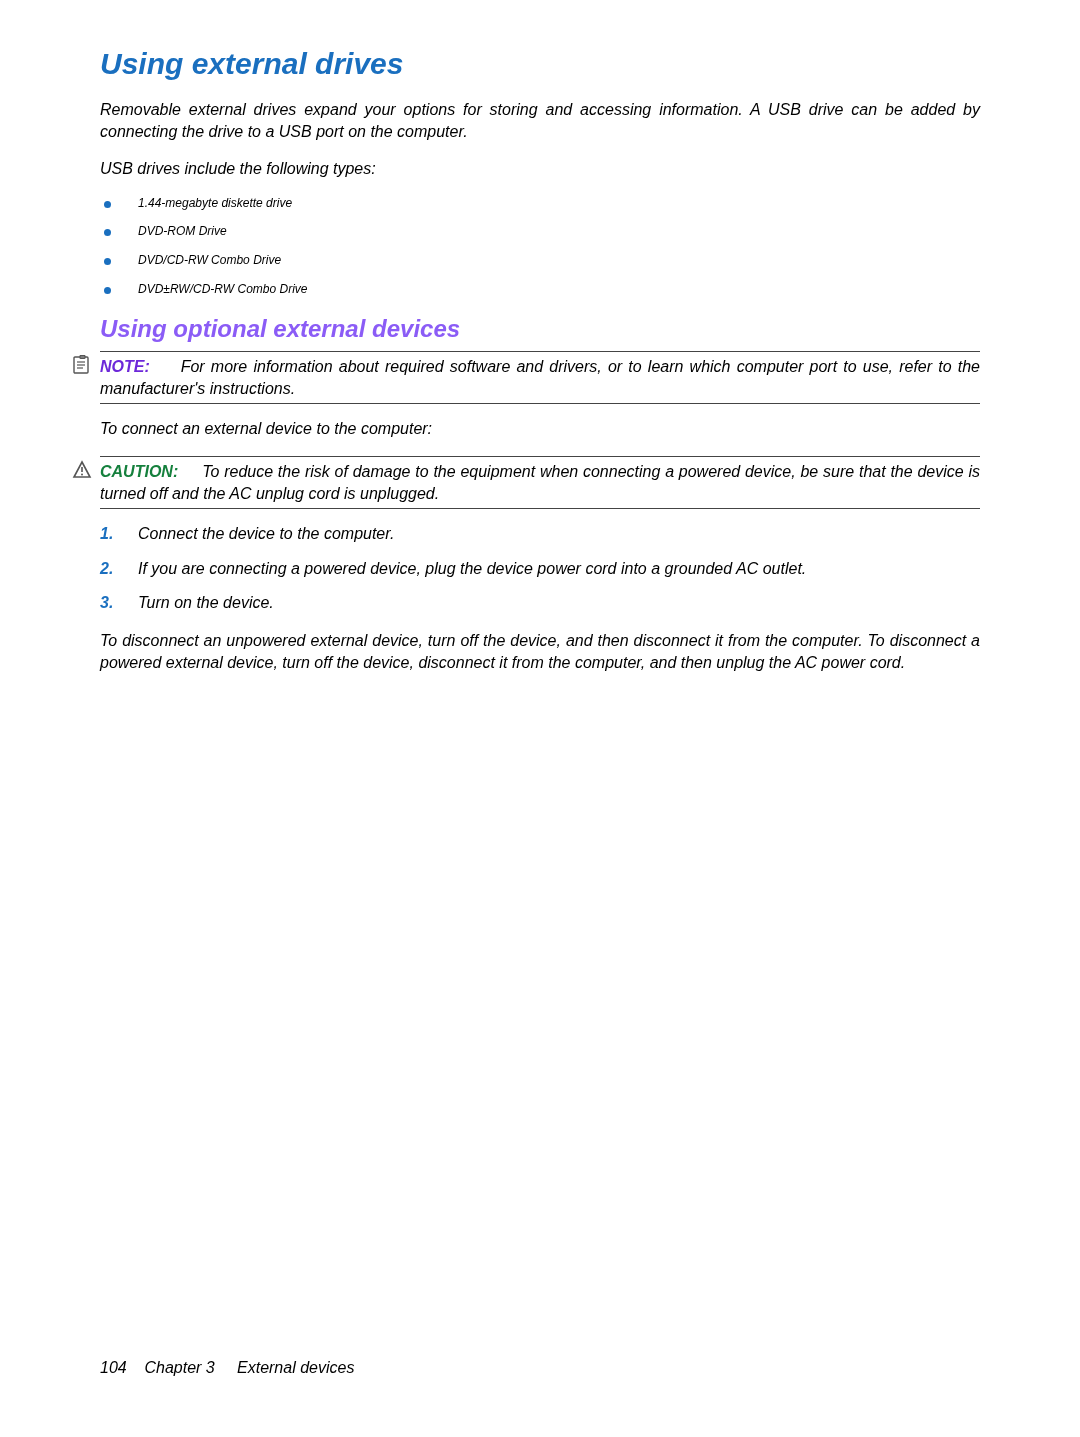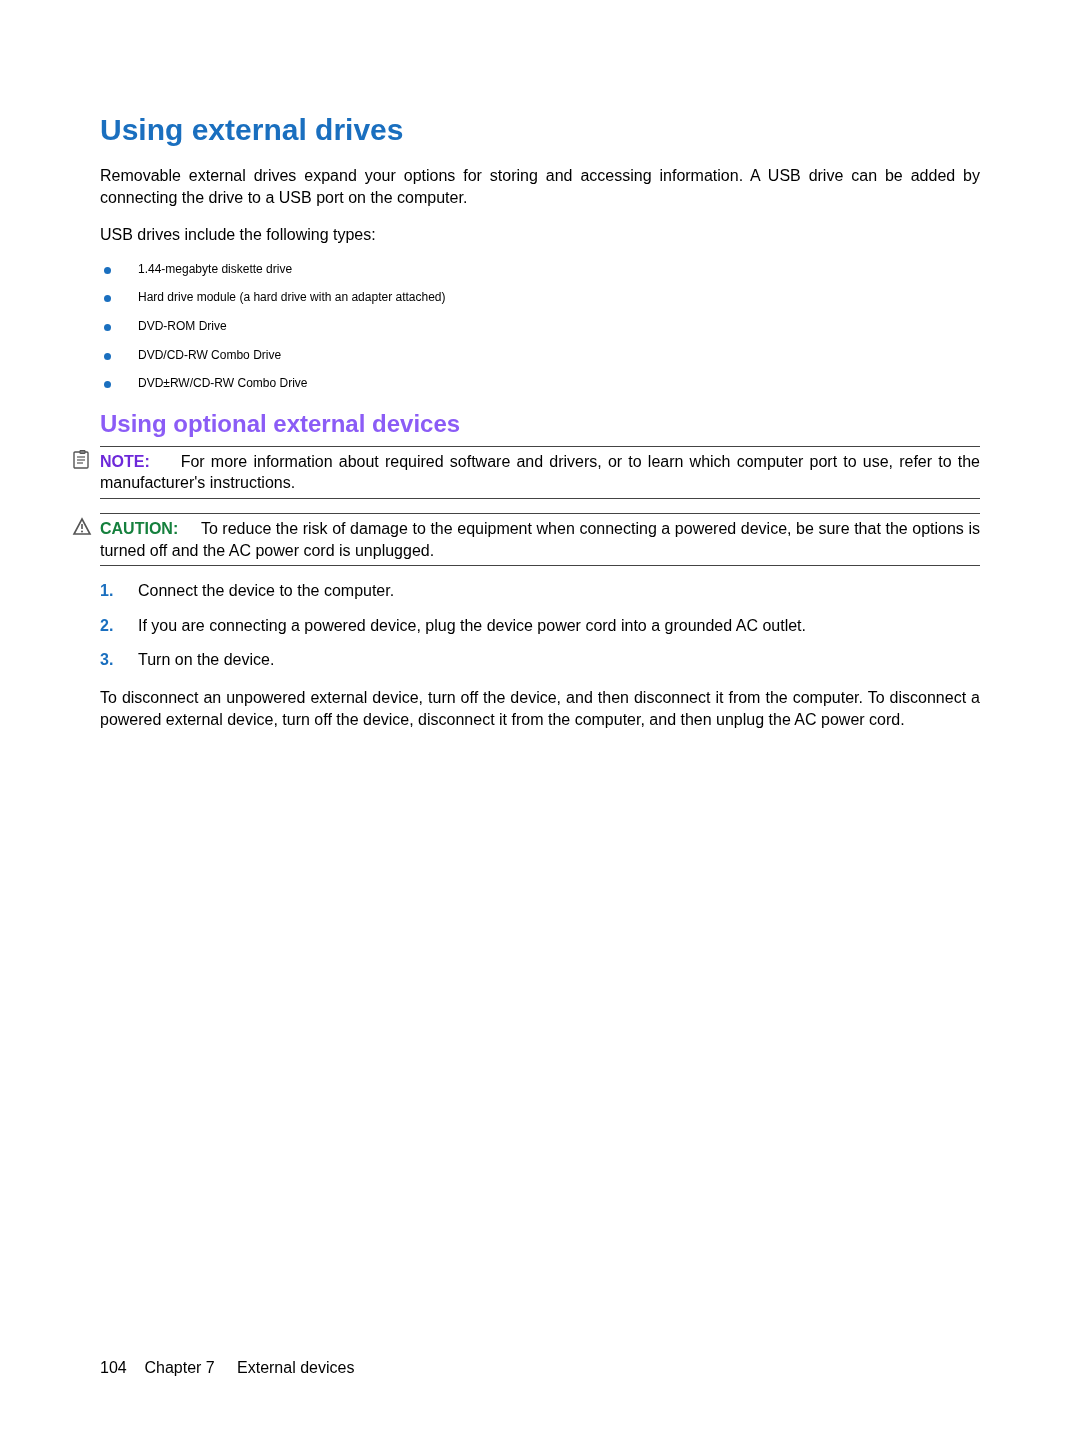--- a/index.html
+++ b/index.html
@@ -7,22 +7,23 @@
     padding: 0;
     background: #ffffff;
     font-family: Arial, Helvetica, sans-serif;
     color: #000000;
     width: 1080px;
   }
   .page {
     width: 1080px;
     min-height: 1437px;
     box-sizing: border-box;
-    padding: 113px 100px 60px 100px;
+    padding: 47px 100px 60px 100px;
     position: relative;
+    font-style: italic;
   }
   h1.main-title {
     color: #1a6fbf;
     font-size: 30px;
     font-weight: bold;
     margin: 0 0 18px 0;
   }
   .body-indent {
   }
   p.body {
@@ -113,21 +114,20 @@
 <div class="page">
 
   <h1 class="main-title">Using external drives</h1>
 
   <div class="body-indent">
     <p class="body">Removable external drives expand your options for storing and accessing information. A USB drive can be added by connecting the drive to a USB port on the computer.</p>
     <p class="body">USB drives include the following types:</p>
 
     <ul class="bullets">
       <li><span class="bullet-dot"></span><span>1.44-megabyte diskette drive</span></li>
-      <li><span class="bullet-dot"></span><span>Hard drive module (a hard drive with an adapter attached)</span></li>
       <li><span class="bullet-dot"></span><span>DVD-ROM Drive</span></li>
       <li><span class="bullet-dot"></span><span>DVD/CD-RW Combo Drive</span></li>
       <li><span class="bullet-dot"></span><span>DVD±RW/CD-RW Combo Drive</span></li>
     </ul>
   </div>
 
   <div class="body-indent" style="margin-left:20px;">
     <h2 class="sub-title">Using optional external devices</h2>
   </div>
 
@@ -141,44 +141,45 @@
           <line x1="5" y1="7" x2="13" y2="7" stroke="#555" stroke-width="1.2"></line>
           <line x1="5" y1="10" x2="13" y2="10" stroke="#555" stroke-width="1.2"></line>
           <line x1="5" y1="13" x2="11" y2="13" stroke="#555" stroke-width="1.2"></line>
         </svg>
       </span>
       <span class="callout-label note-label">NOTE:</span>
       <span>&nbsp;&nbsp;&nbsp;</span>
       <span>For more information about required software and drivers, or to learn which computer port to use, refer to the manufacturer's instructions.</span>
     </div>
 
+    <p class="body">To connect an external device to the computer:</p>
 
     <div class="callout">
       <span class="callout-icon">
         <svg viewBox="0 0 20 20" width="20" height="20">
           <polygon points="10,2 18,17 2,17" fill="none" stroke="#555" stroke-width="1.6"></polygon>
           <line x1="10" y1="7" x2="10" y2="12" stroke="#555" stroke-width="1.6"></line>
           <circle cx="10" cy="14.5" r="1" fill="#555"></circle>
         </svg>
       </span>
       <span class="callout-label caution-label">CAUTION:</span>
       <span>&nbsp;&nbsp;&nbsp;</span>
-      <span>To reduce the risk of damage to the equipment when connecting a powered device, be sure that the options is turned off and the AC power cord is unplugged.</span>
+      <span>To reduce the risk of damage to the equipment when connecting a powered device, be sure that the device is turned off and the AC unplug cord is unplugged.</span>
     </div>
 
     <ol class="steps">
       <li><span class="step-num">1.</span><span>Connect the device to the computer.</span></li>
       <li><span class="step-num">2.</span><span>If you are connecting a powered device, plug the device power cord into a grounded AC outlet.</span></li>
       <li><span class="step-num">3.</span><span>Turn on the device.</span></li>
     </ol>
 
     <p class="body">To disconnect an unpowered external device, turn off the device, and then disconnect it from the computer. To disconnect a powered external device, turn off the device, disconnect it from the computer, and then unplug the AC power cord.</p>
   </div>
 
   <div class="footer">
     <span>104</span>
     <span>&nbsp;&nbsp;</span>
-    <span>Chapter 7</span>
+    <span>Chapter 3</span>
     <span>&nbsp;&nbsp;&nbsp;</span>
     <span>External devices</span>
   </div>
 
 </div>
 
 </body></html>

